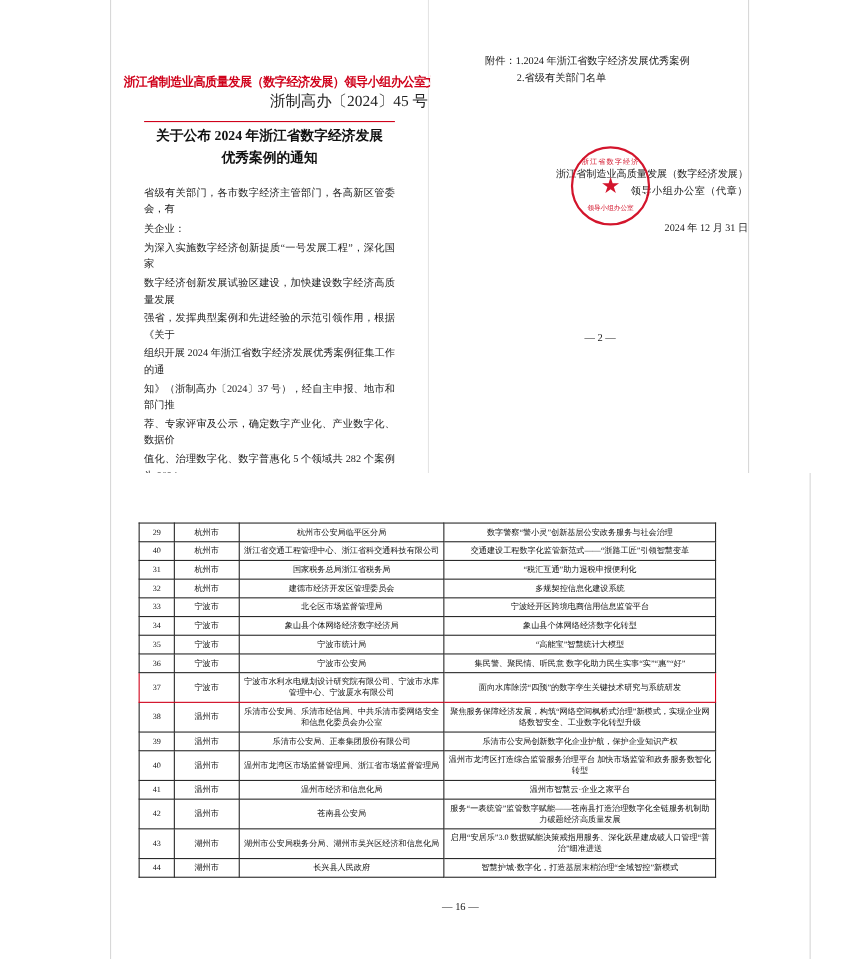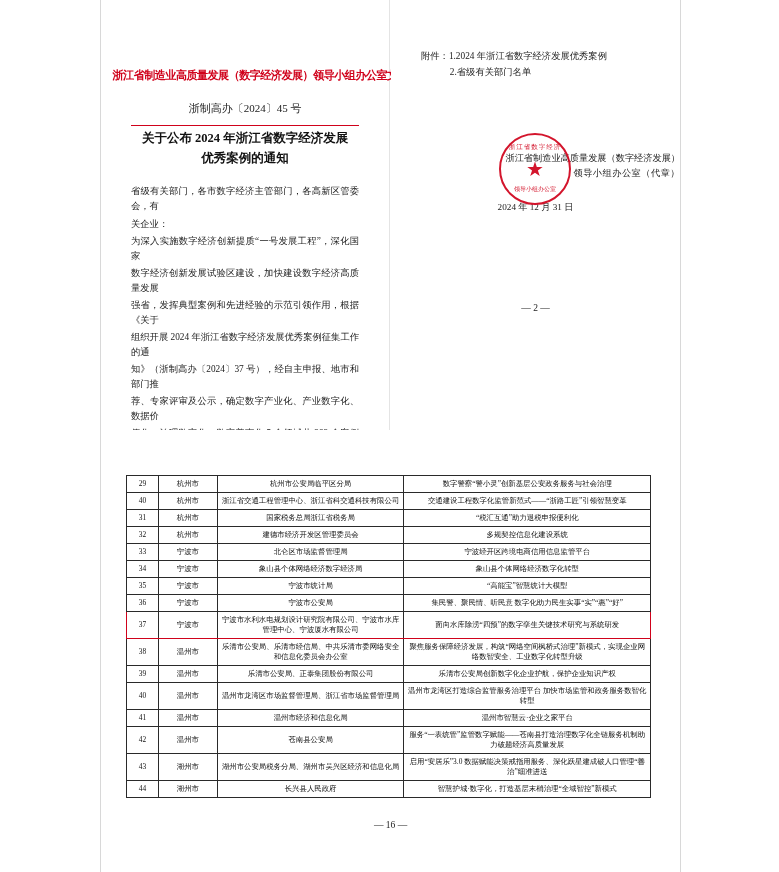--- a/index.html
+++ b/index.html
@@ -39,39 +39,39 @@
     border-left: 1px solid #d8d8d8;
     border-right: 1px solid #e4e4e4;
   }
 
   .scan-right {
     left: 391px;
     top: 0px;
     width: 290px;
     height: 430px;
     border-right: 1px solid #d8d8d8;
+    padding-left: 20px;
   }
 
   .red-header {
     color: #d0021b;
     font-weight: bold;
     text-align: center;
     font-size: 11.5px;
     letter-spacing: -0.5px;
     line-height: 1.3;
     margin-top: 68px;
     padding: 0 6px;
     white-space: nowrap;
     transform: scaleX(0.96);
   }
 
   .doc-number {
-    text-align: center;
-    font-size: 11px;
-    margin-top: 18px;
+    text-align: right;
+    font-size: 14px;
     color: #222;
   }
 
   .red-rule {
     width: 228px;
     height: 1.5px;
     background: #d0021b;
     margin: 9px auto 0 auto;
   }
 
@@ -164,31 +164,31 @@
     font-size: 9.2px;
     line-height: 1.7;
     color: #1a1a1a;
   }
   .signer .l2 { letter-spacing: 0.5px; }
   .sign-date {
     position: absolute;
     left: 0;
     top: 68px;
     width: 100%;
-    text-align: center;
+    text-align: right;
     font-size: 9.2px;
     color: #1a1a1a;
   }
 
   
   .page-bottom {
     position: absolute;
     top: 430px;
     left: 100px;
-    width: 581px;
+    width: 637px;
     height: 442px;
     background: #fff;
     border-left: 1px solid #d8d8d8;
     border-right: 1px solid #d8d8d8;
     box-sizing: border-box;
   }
 
   table.listing {
     position: absolute;
     left: 25px;

